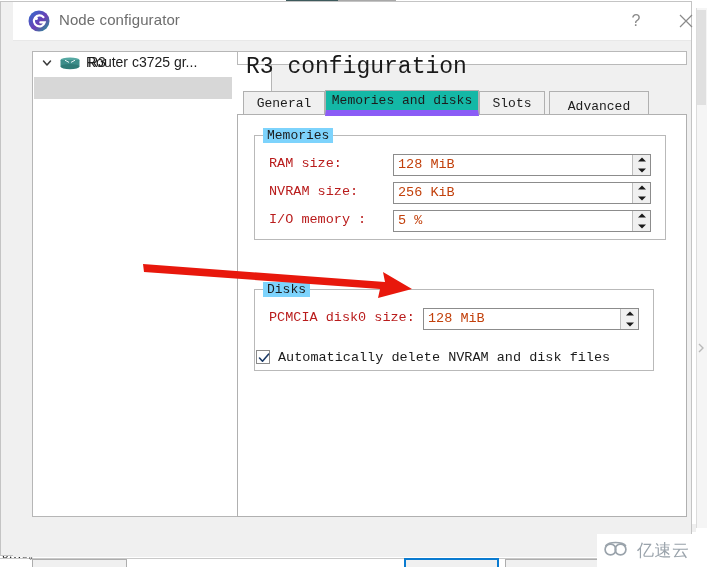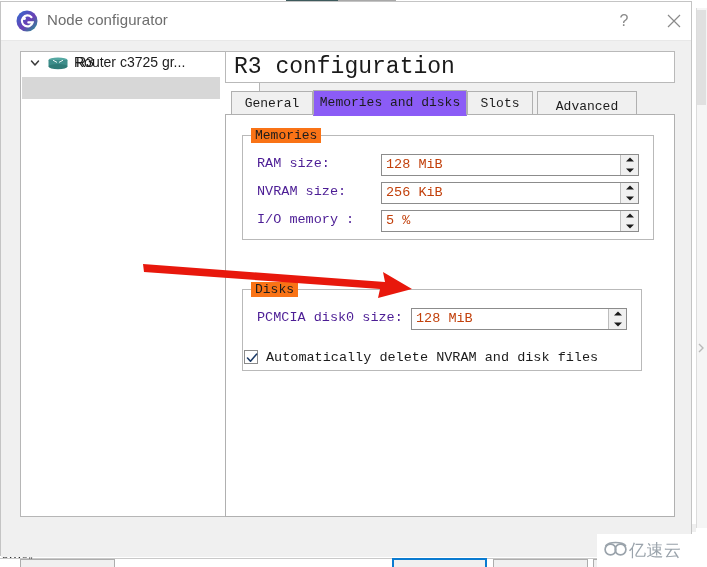--- a/index.html
+++ b/index.html
@@ -24,20 +24,21 @@
   .bg-right-thumb{position:absolute;left:697px;top:10px;width:9px;height:95px;background:#e0e0e0;}
   .bg-right-caret{position:absolute;left:697px;top:340px;width:9px;height:12px;}
   .bg-bot-right{position:absolute;left:636px;top:524px;width:60px;height:8px;background:#efefef;}
 
   
   .dialog{
     position:absolute;left:0px;top:1px;width:692px;height:555px;
     background:#f0f0f0;
     border:1px solid #c4c4c4;
     box-sizing:border-box;
+    padding-left:12px;
   }
   .titlebar{
     position:relative;height:38px;background:#ffffff;
     border-bottom:1px solid #e8e8e8;
   }
   .app-icon{position:absolute;left:14px;top:7px;width:24px;height:24px;}
   .title-text{
     position:absolute;left:46px;top:9px;
     font-size:15px;color:#6d6d6d;font-family:"Liberation Sans",sans-serif;
     letter-spacing:.1px;
@@ -66,64 +67,64 @@
   .tree-label-root{position:absolute;left:53px;top:2px;white-space:nowrap;}
   .tree-child{
     position:absolute;left:1px;top:25px;width:198px;height:22px;
     background:#d7d7d7;
   }
   .tree-label-child{position:absolute;left:55px;top:2px;font-size:14px;color:#1c1c1c;}
 
   
   .right-pane{position:absolute;left:224px;top:10px;width:450px;height:466px;}
   .page-title{
-    position:relative;height:32px;background:#ffffff;
+    position:relative;height:14px;background:#ffffff;
     border:1px solid #b9b9b9;box-sizing:border-box;
   }
   .page-title span{
     position:absolute;left:8px;top:2px;
     font-family:"Liberation Mono","DejaVu Sans Mono",monospace;
     font-size:23px;color:#1a1a1a;letter-spacing:0px;
   }
 
   .tabwrap{position:absolute;left:0px;top:40px;width:450px;height:426px;}
   .tabstrip{position:relative;height:24px;}
   .tab{
     position:absolute;top:0;height:24px;box-sizing:border-box;
     background:#f0f0f0;border:1px solid #b0b0b0;
     font-family:"Liberation Mono","DejaVu Sans Mono",monospace;
     font-size:13px;color:#1c1c1c;
     display:flex;align-items:center;justify-content:center;
     cursor:default;
   }
   .tab.active{
-    background:#8b5cf6;border-bottom:2px solid #8b5cf6;
+    background:#14b8a6;border-bottom:6px solid #8b5cf6;
     height:26px;top:-1px;z-index:3;
   }
   .tabpanel{
     position:absolute;left:0;top:23px;width:450px;height:403px;
     background:#ffffff;border:1px solid #b0b0b0;box-sizing:border-box;
     z-index:1;
   }
 
   
   .group{position:absolute;border:1px solid #b9b9b9;box-sizing:border-box;}
   .group-title{
-    position:absolute;top:-8px;left:8px;background:#f97316;padding:0 4px;
+    position:absolute;top:-8px;left:8px;background:#7dd3fc;padding:0 4px;
     font-family:"Liberation Mono","DejaVu Sans Mono",monospace;
     font-size:13px;color:#1c1c1c;
   }
   .grp-memories{left:16px;top:20px;width:412px;height:105px;}
   .grp-disks{left:16px;top:142px;width:400px;height:82px;margin-top:32px;}
 
   .field-row{position:absolute;height:22px;}
   .field-label{
     position:absolute;left:0;top:2px;
     font-family:"Liberation Mono","DejaVu Sans Mono",monospace;
-    font-size:13.5px;color:#4c1d95;white-space:nowrap;
+    font-size:13.5px;color:#b91c1c;white-space:nowrap;
   }
   .spin{
     position:absolute;height:22px;box-sizing:border-box;
     background:#ffffff;border:1px solid #8c8c8c;
   }
   .spin-val{
     position:absolute;left:4px;top:2px;
     font-family:"Liberation Mono","DejaVu Sans Mono",monospace;
     font-size:13.5px;color:#c2410c;
   }
@@ -178,21 +179,21 @@
   
   .arrow-svg{position:absolute;left:0;top:0;width:707px;height:567px;pointer-events:none;z-index:40;}
 
   
   .watermark{
     position:absolute;left:597px;top:534px;width:110px;height:33px;
     background:#ffffff;z-index:50;display:flex;align-items:center;
   }
   .wm-logo{margin-left:6px;}
   .wm-text{
-    margin-left:0;font-family:Liberation Sans, sans-serif;
+    margin-left:8px;font-family:Liberation Sans, sans-serif;
     font-size:17px;color:#9aa3ab;letter-spacing:.5px;
   }
 </style>
 </head>
 <body>
 
 <div class="screen">
 
   <div class="bg-topbar"></div>
   <div class="bg-tealbar"></div>

